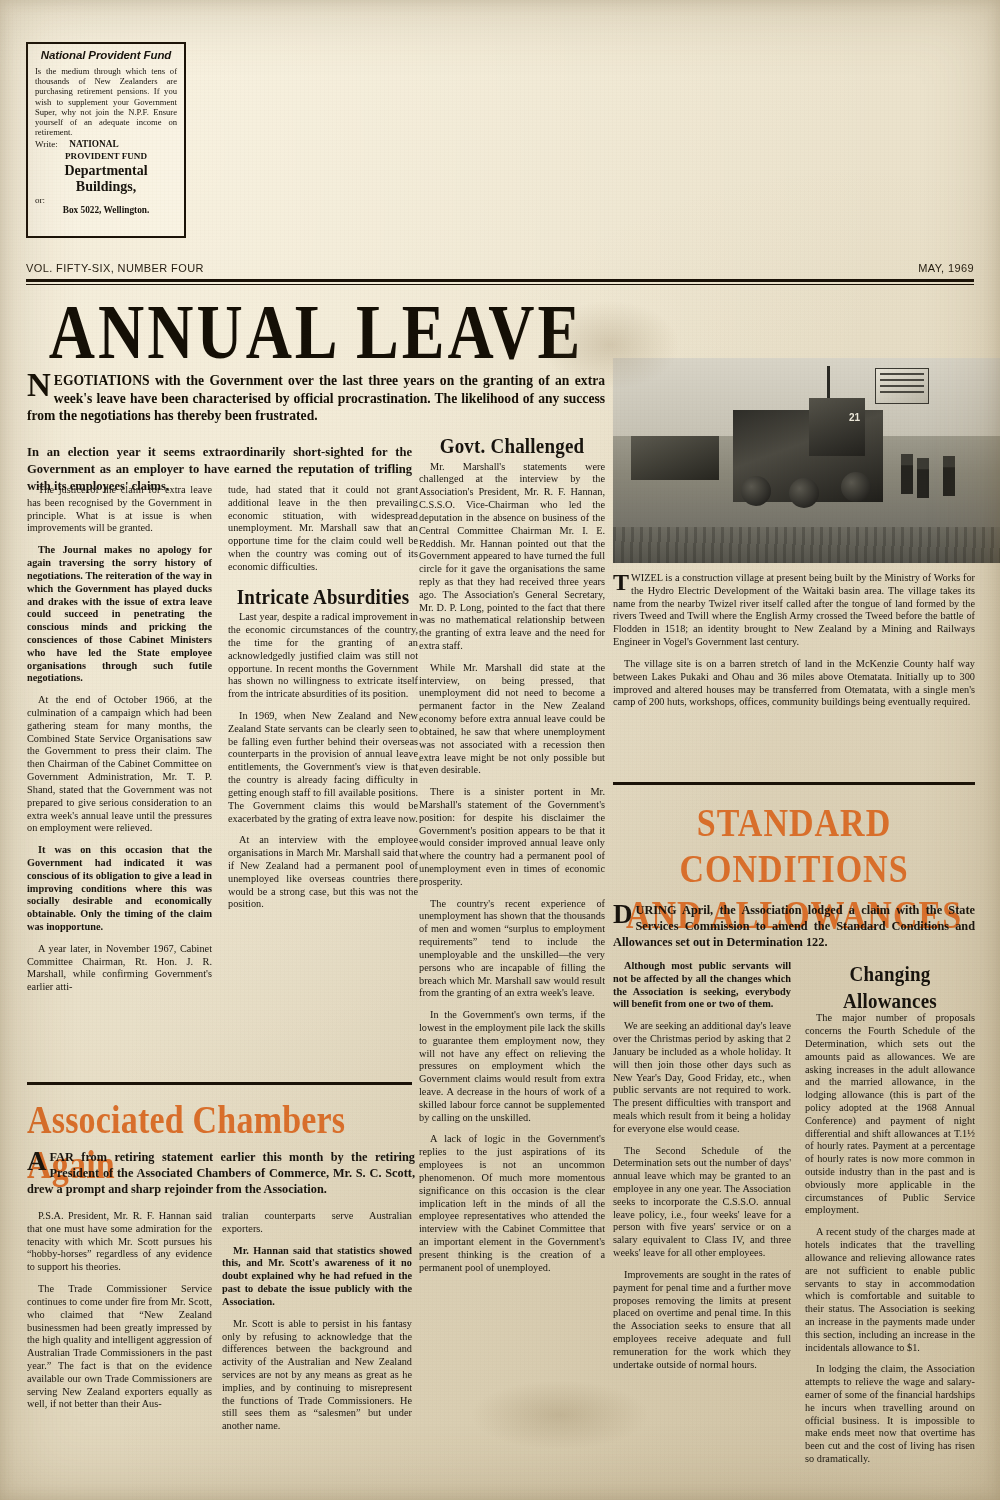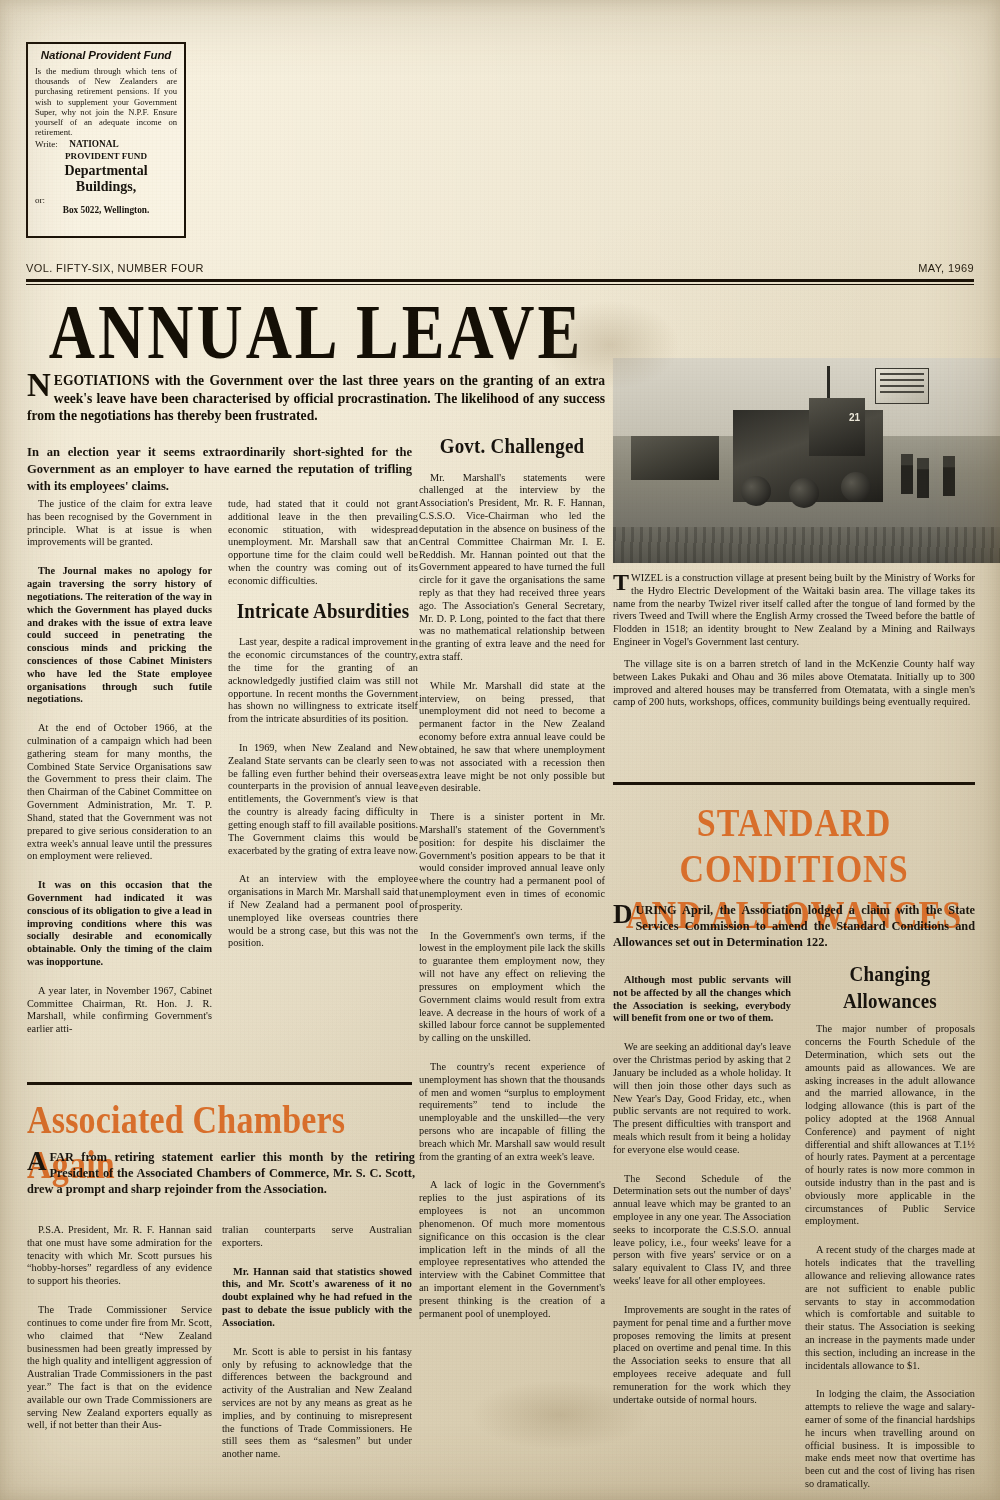--- a/index.html
+++ b/index.html
@@ -108,21 +108,21 @@
   .lead .drop{
     float:left;font-size:33px;line-height:25px;font-weight:bold;
     padding:1px 3px 0 0;
   }
   .lead2{
     position:absolute;left:27px;top:444px;width:385px;
     font-size:12.6px;line-height:1.34;font-weight:bold;text-align:justify;
   }
 
   .col{position:absolute;font-size:10.3px;line-height:1.245;text-align:justify;}
-  .col p{margin:16px 0 9px 0;text-indent:11px;}
+  .col p{margin:2px 0 9px 0;text-indent:11px;}
   .col p.b{font-weight:bold;}
   .col p.nf{text-indent:0;}
   .sub{
     font-family:"Liberation Serif", serif;
     font-weight:bold;font-size:19px;text-align:center;
     margin:2px 0 5px 0;letter-spacing:.2px;
     transform:scaleY(1.14);transform-origin:center top;
   }
 
   
@@ -269,22 +269,22 @@
         <p>At an interview with the employee organisations in March Mr. Marshall said that if New Zealand had a permanent pool of unemployed like overseas countries there would be a strong case, but this was not the position.</p>
       </div>
   </div>
 
   <div class="col" id="c3">
     <div class="sub">Govt. Challenged</div>
     <div id="c3body">
         <p>Mr. Marshall's statements were challenged at the interview by the Association's President, Mr. R. F. Hannan, C.S.S.O.  Vice-Chairman who led the deputation in the absence on business of the Central Committee Chairman Mr. I. E. Reddish.  Mr. Hannan pointed out that the Government appeared to have turned the full circle for it gave the organisations the same reply as that they had received three years ago.  The Association's General Secretary, Mr. D. P. Long, pointed to the fact that there was no mathematical relationship between the granting of extra leave and the need for extra staff.</p>
         <p>While Mr. Marshall did state at the interview, on being pressed, that unemployment did not need to become a permanent factor in the New Zealand economy before extra annual leave could be obtained, he saw that where unemployment was not associated with a recession then extra leave might be not only possible but even desirable.</p>
         <p>There is a sinister portent in Mr. Marshall's statement of the Government's position: for despite his disclaimer the Government's position appears to be that it would consider improved annual leave only where the country had a permanent pool of unemployment even in times of economic prosperity.</p>
+        <p>The country's recent experience of unemployment has shown that the thousands of men and women “surplus to employment requirements” tend to include the unemployable and the unskilled—the very persons who are incapable of filling the breach which Mr. Marshall saw would result from the granting of an extra week's leave.</p>
         <p>In the Government's own terms, if the lowest in the employment pile lack the skills to guarantee them employment now, they will not have any effect on relieving the pressures on employment which the Government claims would result from extra leave.  A decrease in the hours of work of a skilled labour force cannot be supplemented by calling on the unskilled.</p>
-        <p>The country's recent experience of unemployment has shown that the thousands of men and women “surplus to employment requirements” tend to include the unemployable and the unskilled—the very persons who are incapable of filling the breach which Mr. Marshall saw would result from the granting of an extra week's leave.</p>
         <p>A lack of logic in the Government's replies to the just aspirations of its employees is not an uncommon phenomenon.  Of much more momentous significance on this occasion is the clear implication left in the minds of all the employee representatives who attended the interview with the Cabinet Committee that an important element in the Government's present thinking is the creation of a permanent pool of unemployed.</p>
       </div>
   </div>
 
   <div class="photo">
     <div class="ph-sky"></div>
     <div class="ph-ground"></div>
     <div class="ph-veh"></div>
     <div class="ph-pole"></div>
     <div class="ph-sign">

